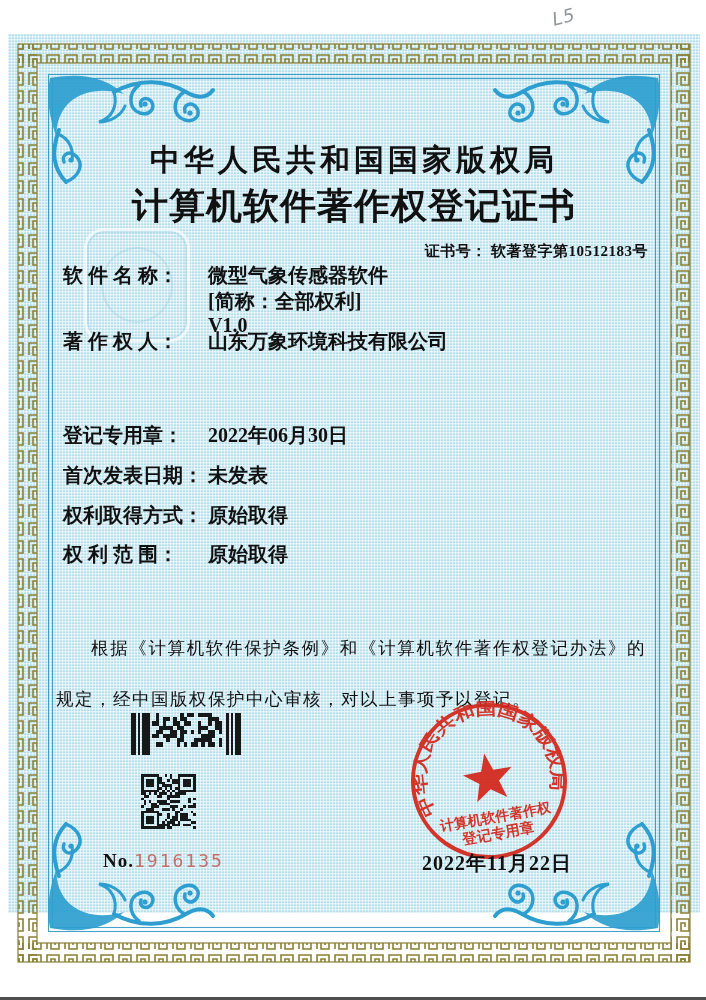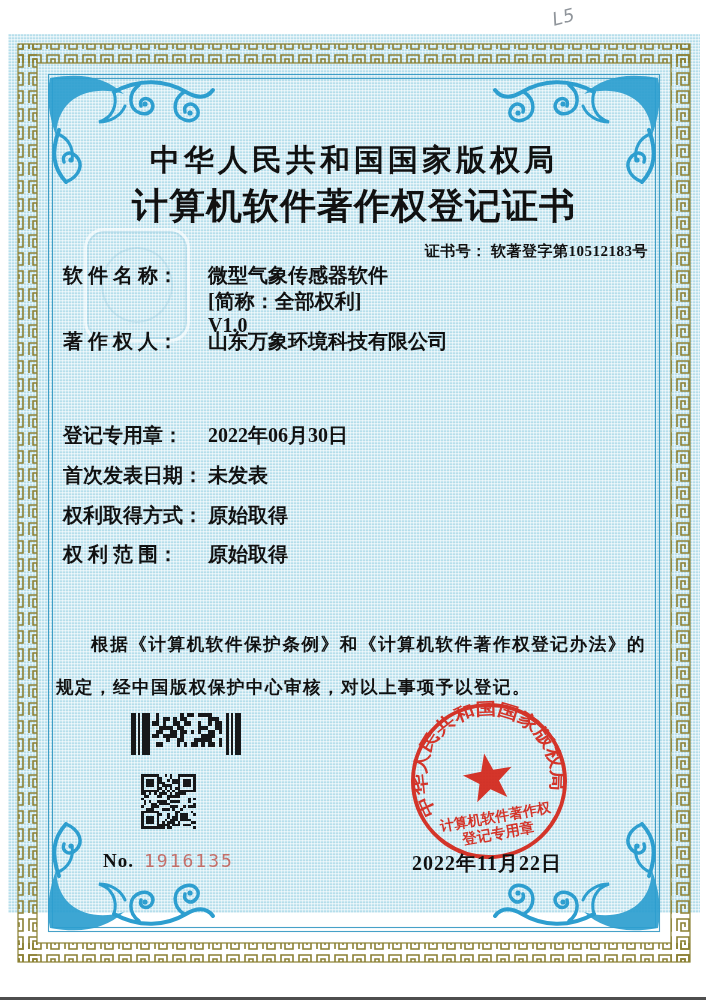--- a/index.html
+++ b/index.html
@@ -33,43 +33,43 @@
   .watermark i{position:absolute;left:14px;top:16px;width:68px;height:72px;border-radius:50%;
     border:2px solid rgba(122,187,212,.35)}
   
   .t-authority{position:absolute;left:0;width:100%;top:106px;text-align:center;
     font-size:30px;font-weight:700;letter-spacing:4px}
   .t-title{position:absolute;left:0;width:100%;top:148px;text-align:center;
     font-size:36px;font-weight:700;letter-spacing:1px}
   .certno{position:absolute;right:52px;top:208px;font-size:15px;font-weight:700;letter-spacing:.5px}
   .row{position:absolute;left:55px;font-size:20px;font-weight:700;white-space:nowrap}
   .row .val{position:absolute;left:145px;white-space:nowrap}
-  .statement{position:absolute;left:48px;top:589px;width:590px;font-size:17.5px;line-height:43px;
-    font-weight:700;text-indent:2em;letter-spacing:1.5px;text-align:justify}
+  .statement{position:absolute;left:48px;top:589px;width:590px;font-size:17.5px;line-height:51px;
+    font-weight:400;text-indent:2em;letter-spacing:1.5px;text-align:justify}
   
   .barcode{position:absolute;left:123px;top:679px;width:110px;height:42px;display:flex;align-items:stretch}
   .barcode .bar{background:#17181a}
   .barcode .gap{background:transparent}
   .bc-noise{position:relative;flex:1;display:flex;flex-wrap:wrap;align-content:flex-start}
   .bc-noise b{display:block;width:3.5px;height:4.2px}
   .bc-noise b.on{background:#17181a}
   .qr{position:absolute;left:133px;top:740px;width:55px;height:55px;display:grid;
     grid-template-columns:repeat(21,1fr);grid-template-rows:repeat(21,1fr)}
   .qr i{display:block}
   .qr i.on{background:#17181a}
   .no-line{position:absolute;left:95px;top:816px;font-size:19px;font-weight:700;letter-spacing:1px}
   .no-line .num{color:var(--serial-red);font-family:"DejaVu Sans Mono",monospace;
-    font-weight:400;font-size:18px;letter-spacing:2px;margin-left:10px;opacity:.9}
+    font-weight:400;font-size:18px;letter-spacing:2px;opacity:.9}
   
   svg.seal{position:absolute;left:391px;top:657px;width:180px;height:180px;opacity:.93}
   .seal-ring{fill:none;stroke:var(--seal-red);stroke-width:4}
   .seal-star{fill:var(--seal-red)}
   .seal-arc-text{fill:var(--seal-red);font-size:17px;font-weight:700;font-family:var(--serif)}
   .seal-sub{fill:var(--seal-red);font-weight:700;font-family:var(--serif)}
-  .date-line{position:absolute;left:404px;top:816px;width:160px;text-align:left;
+  .date-line{position:absolute;left:404px;top:816px;width:160px;text-align:right;
     font-size:20px;font-weight:700;letter-spacing:1px}
 </style>
 </head>
 <body>
 
 <div class="pencil-mark">L5</div>
 
 <div class="cert">
   <div class="texture"></div>
 

